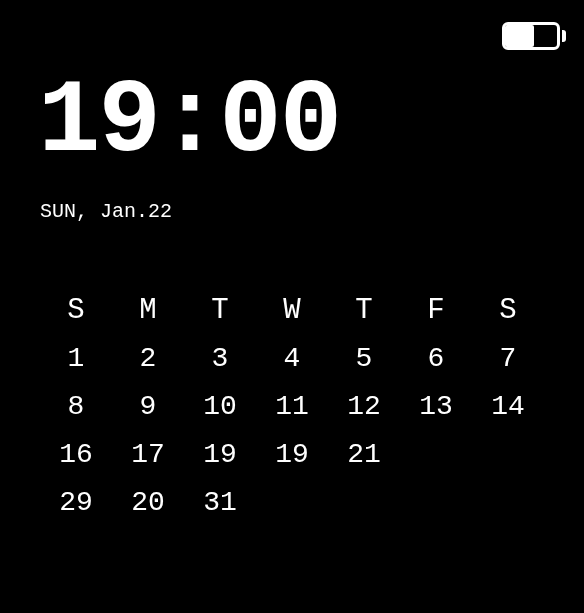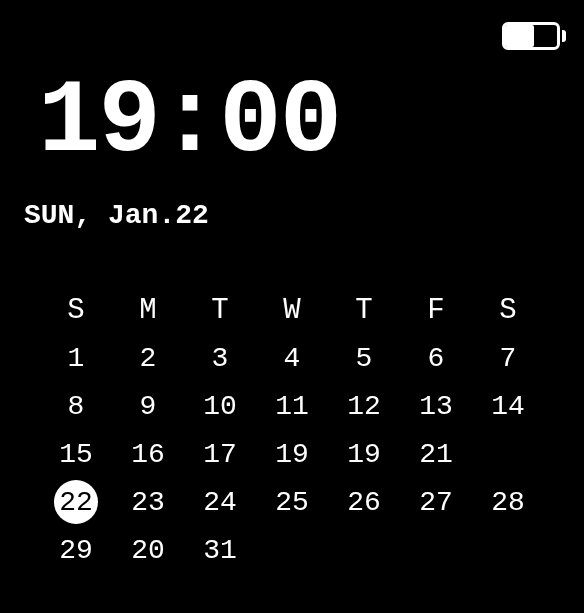--- a/index.html
+++ b/index.html
@@ -47,23 +47,23 @@
       top: 70px;
       left: 38px;
       font-size: 104px;
       font-weight: 700;
       letter-spacing: -2px;
       line-height: 1;
     }
     .date {
       position: absolute;
       top: 200px;
-      left: 24px;
-      font-size: 28px;
-      font-weight: 700;
+      left: 40px;
+      font-size: 20px;
+      font-weight: 400;
     }
     .calendar {
       position: absolute;
       top: 286px;
       left: 40px;
       width: 504px;
     }
     .cal-row {
       display: flex;
     }
@@ -166,63 +166,36 @@
     <div class="cal-cell">
         <span class="num">13</span>
       </div>
     <div class="cal-cell">
         <span class="num">14</span>
       </div>
   </div>
 
   <div class="cal-row">
     <div class="cal-cell">
-        <span class="num">15</span>
-      </div>
-    <div class="cal-cell">
         <span class="num">16</span>
       </div>
     <div class="cal-cell">
         <span class="num">17</span>
       </div>
     <div class="cal-cell">
         <span class="num">19</span>
       </div>
     <div class="cal-cell">
         <span class="num">19</span>
       </div>
     <div class="cal-cell">
         <span class="num">21</span>
       </div>
   </div>
 
-  <div class="cal-row">
-    <div class="cal-cell today">
-        <div class="circle"></div>
-        <span class="num">22</span>
-      </div>
-    <div class="cal-cell">
-        <span class="num">23</span>
-      </div>
-    <div class="cal-cell">
-        <span class="num">24</span>
-      </div>
-    <div class="cal-cell">
-        <span class="num">25</span>
-      </div>
-    <div class="cal-cell">
-        <span class="num">26</span>
-      </div>
-    <div class="cal-cell">
-        <span class="num">27</span>
-      </div>
-    <div class="cal-cell">
-        <span class="num">28</span>
-      </div>
-  </div>
 
   <div class="cal-row">
     <div class="cal-cell">
         <span class="num">29</span>
       </div>
     <div class="cal-cell">
         <span class="num">20</span>
       </div>
     <div class="cal-cell">
         <span class="num">31</span>

